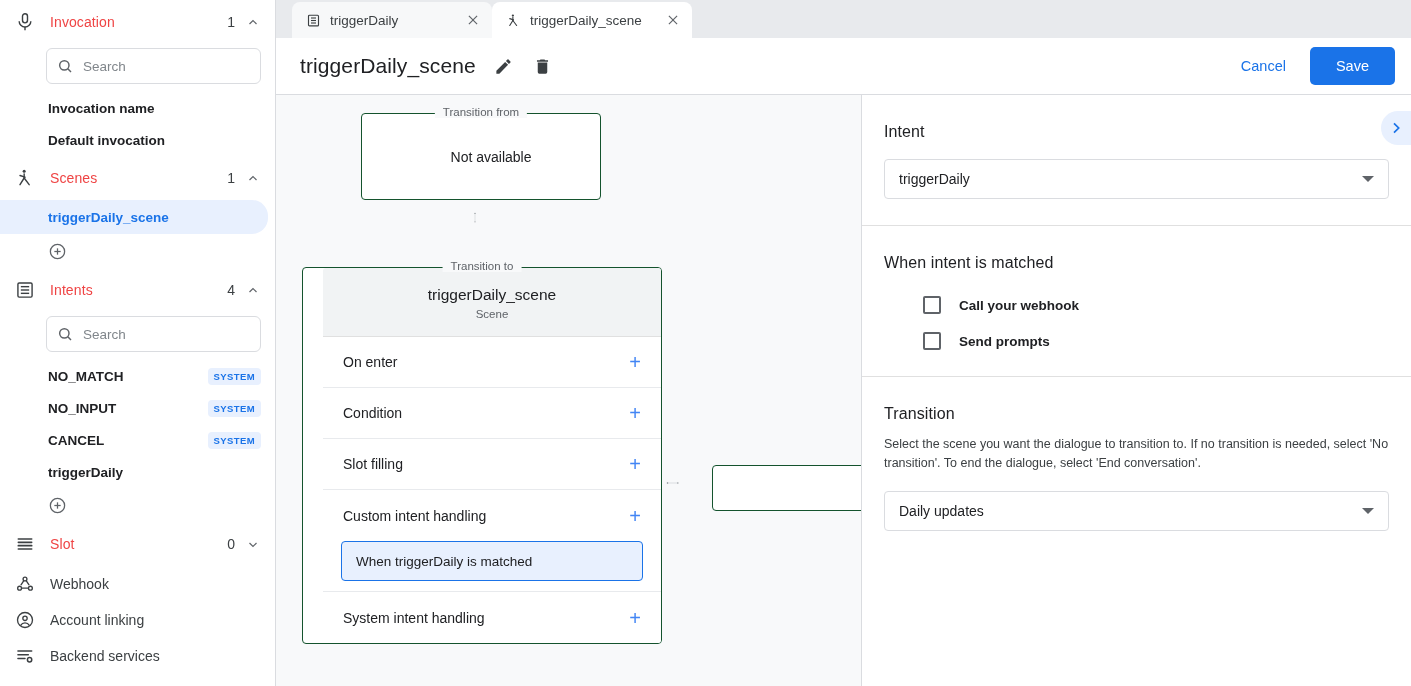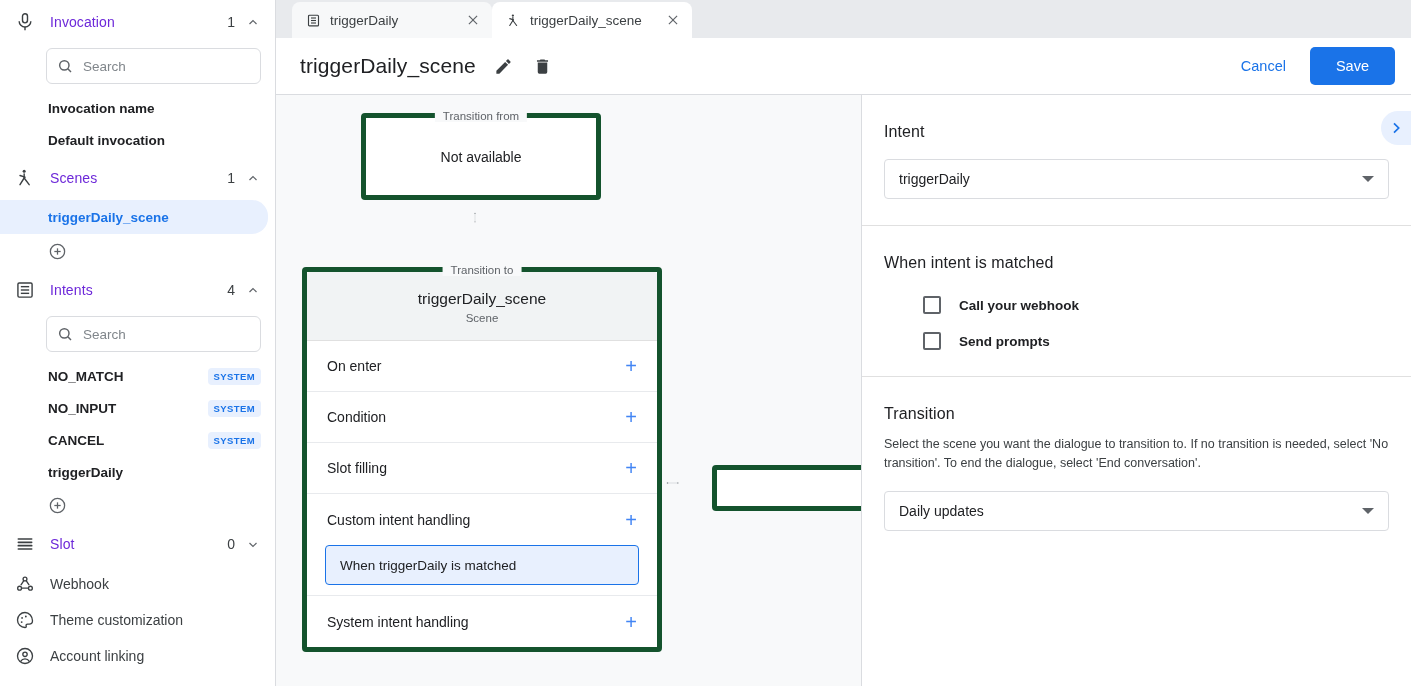--- a/index.html
+++ b/index.html
@@ -22,21 +22,21 @@
   .nav-group-head {
     display: flex; align-items: center; height: 44px;
     padding: 0 16px 0 14px; cursor: pointer; position: relative;
   }
   .nav-ico {
     width: 22px; height: 22px; flex: 0 0 22px;
     display: flex; align-items: center; justify-content: center;
     color: #3c4043; margin-right: 14px;
   }
   .nav-ico svg { display: block; }
-  .nav-group-label { font-size: 14px; color: #6d28d9; flex: 1; letter-spacing: .1px; }
+  .nav-group-label { font-size: 14px; color: #ef4444; flex: 1; letter-spacing: .1px; }
   .nav-count { font-size: 14px; color: #3c4043; margin-right: 12px; }
   .chev { width: 12px; height: 12px; color: #5f6368; display:flex;align-items:center;justify-content:center;}
   .chev svg { display:block; }
 
   .search-wrap { padding: 4px 14px 8px 46px; }
   .search-box {
     height: 36px; border: 1px solid #dadce0; border-radius: 6px;
     display: flex; align-items: center; padding: 0 10px; background: #fff;
   }
   .search-box .sico { color: #5f6368; margin-right: 10px; display:flex; }
@@ -111,21 +111,21 @@
   .body-split { flex: 1; display: flex; min-height: 0; position: relative; }
 
   
   .canvas {
     flex: 1; background: #f8f9fa; position: relative; overflow: hidden;
     border-right: 1px solid #dadce0;
   }
 
   .fieldset-box { position: absolute; }
   .fs-border {
-    border: 5px solid #14532d; border-radius: 4px; position: relative; background: #fff;
+    border: 1px solid #14532d; border-radius: 4px; position: relative; background: #fff; padding-left: 20px;
   }
   .fs-legend {
     position: absolute; top: -8px; left: 50%; transform: translateX(-50%);
     background: #f8f9fa; padding: 0 8px; font-size: 11.5px; color: #5f6368;
     white-space: nowrap;
   }
 
   
   #node-from { left: 85px; top: 18px; width: 240px; height: 87px; }
   #node-from .fs-border { width: 100%; height: 100%; display: flex; align-items: center; justify-content: center; }
@@ -340,31 +340,20 @@
     <div class="nav-link">
       <span class="nav-ico">
         <svg width="20" height="20" viewBox="0 0 24 24" fill="none" stroke="currentColor" stroke-width="1.6">
           <circle cx="12" cy="6" r="2.3"></circle>
             <circle cx="5.5" cy="17" r="2.3"></circle>
             <circle cx="18.5" cy="17" r="2.3"></circle>
           <path d="M10.6 8L7 13.4M13.4 8L17 13.4M8 17h8"></path>
         </svg>
       </span>
       <span>Webhook</span>
-    </div>
-    <div class="nav-link">
-      <span class="nav-ico">
-        <svg width="20" height="20" viewBox="0 0 24 24" fill="none" stroke="currentColor" stroke-width="1.6">
-          <path d="M12 3a9 9 0 1 0 0 18c1.3 0 1.8-.9 1.4-1.8-.5-1.1.3-2.2 1.6-2.2H17a4 4 0 0 0 4-4c0-5.2-4-10-9-10z"></path>
-          <circle cx="8.5" cy="9.5" r="1.1" fill="currentColor" stroke="none"></circle>
-          <circle cx="13" cy="7.8" r="1.1" fill="currentColor" stroke="none"></circle>
-          <circle cx="8" cy="14.5" r="1.1" fill="currentColor" stroke="none"></circle>
-        </svg>
-      </span>
-      <span>Theme customization</span>
     </div>
     <div class="nav-link">
       <span class="nav-ico">
         <svg width="20" height="20" viewBox="0 0 24 24" fill="none" stroke="currentColor" stroke-width="1.6">
           <circle cx="12" cy="12" r="9"></circle>
             <circle cx="12" cy="10" r="2.6"></circle>
             <path d="M6.8 18.5a6 6 0 0 1 10.4 0"></path>
         </svg>
       </span>
       <span>Account linking</span>

